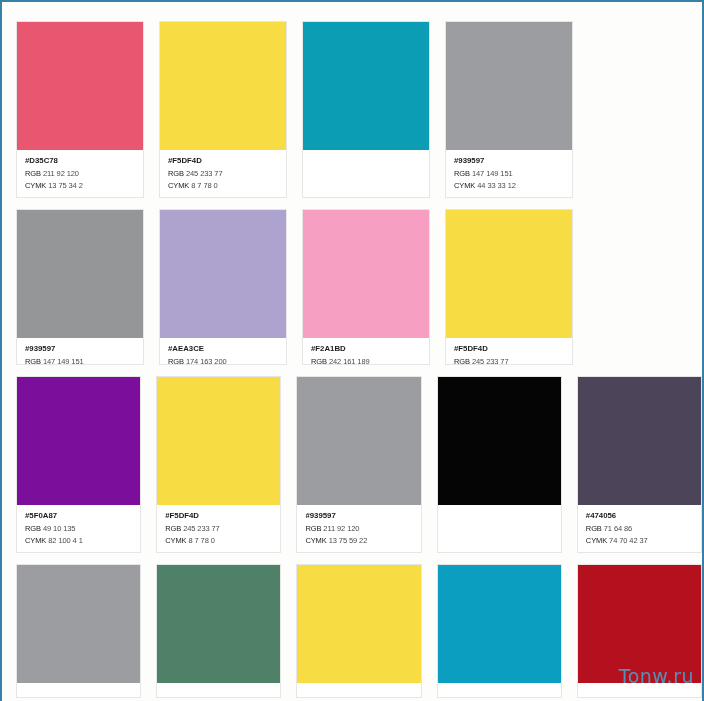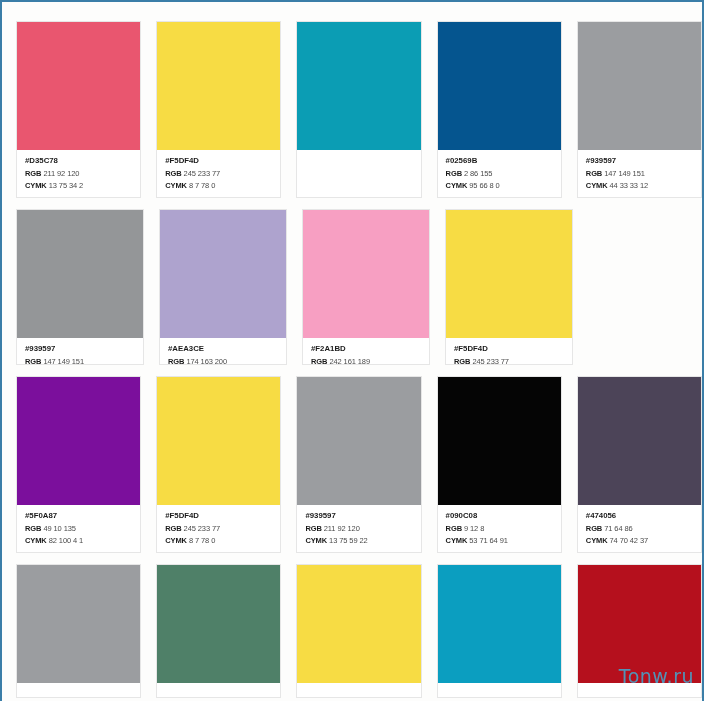--- a/index.html
+++ b/index.html
@@ -74,21 +74,21 @@
   .line:last-child { margin-bottom: 0; }
 
   .hexline {
     font-weight: bold;
     color: #1a1a1a;
     font-size: 7.8px;
     letter-spacing: 0px;
   }
 
   .lbl {
-    font-weight: bold;
+    font-weight: normal;
     color: #1a1a1a;
   }
   .val {
     font-weight: normal;
     color: #4a4a4a;
     margin-left: 2px;
   }
 
   
   .row-clipped .info { height: 26px; overflow: hidden; }
@@ -129,28 +129,20 @@
           <div class="info">
             <div class="line hexline">#F5DF4D</div>
             <div class="line line-rgb"><span class="lbl">RGB</span><span class="val">245 233 77</span></div>
             <div class="line line-cymk"><span class="lbl">CYMK</span><span class="val">8 7 78 0</span></div>
           </div>
         </div>
         <div class="card">
           <div class="swatch" style="background: rgb(11, 157, 180);"></div>
         </div>
         <div class="card">
-          <div class="swatch" style="background: rgb(5, 85, 143);"></div>
-          <div class="info">
-            <div class="line hexline">#02569B</div>
-            <div class="line line-rgb"><span class="lbl">RGB</span><span class="val">2 86 155</span></div>
-            <div class="line line-cymk"><span class="lbl">CYMK</span><span class="val">95 66 8 0</span></div>
-          </div>
-        </div>
-        <div class="card">
           <div class="swatch" style="background: rgb(155, 157, 160);"></div>
           <div class="info">
             <div class="line hexline">#939597</div>
             <div class="line line-rgb"><span class="lbl">RGB</span><span class="val">147 149 151</span></div>
             <div class="line line-cymk"><span class="lbl">CYMK</span><span class="val">44 33 33 12</span></div>
           </div>
         </div>
       </div>
       <div class="row row-clipped">
         <div class="card">
@@ -202,25 +194,20 @@
         <div class="card">
           <div class="swatch" style="background: rgb(155, 157, 160);"></div>
           <div class="info">
             <div class="line hexline">#939597</div>
             <div class="line line-rgb"><span class="lbl">RGB</span><span class="val">211 92 120</span></div>
             <div class="line line-cymk"><span class="lbl">CYMK</span><span class="val">13 75 59 22</span></div>
           </div>
         </div>
         <div class="card">
           <div class="swatch" style="background: rgb(5, 5, 5);"></div>
-          <div class="info">
-            <div class="line hexline">#090C08</div>
-            <div class="line line-rgb"><span class="lbl">RGB</span><span class="val">9 12 8</span></div>
-            <div class="line line-cymk"><span class="lbl">CYMK</span><span class="val">53 71 64 91</span></div>
-          </div>
         </div>
         <div class="card">
           <div class="swatch" style="background: rgb(76, 68, 88);"></div>
           <div class="info">
             <div class="line hexline">#474056</div>
             <div class="line line-rgb"><span class="lbl">RGB</span><span class="val">71 64 86</span></div>
             <div class="line line-cymk"><span class="lbl">CYMK</span><span class="val">74 70 42 37</span></div>
           </div>
         </div>
       </div>

